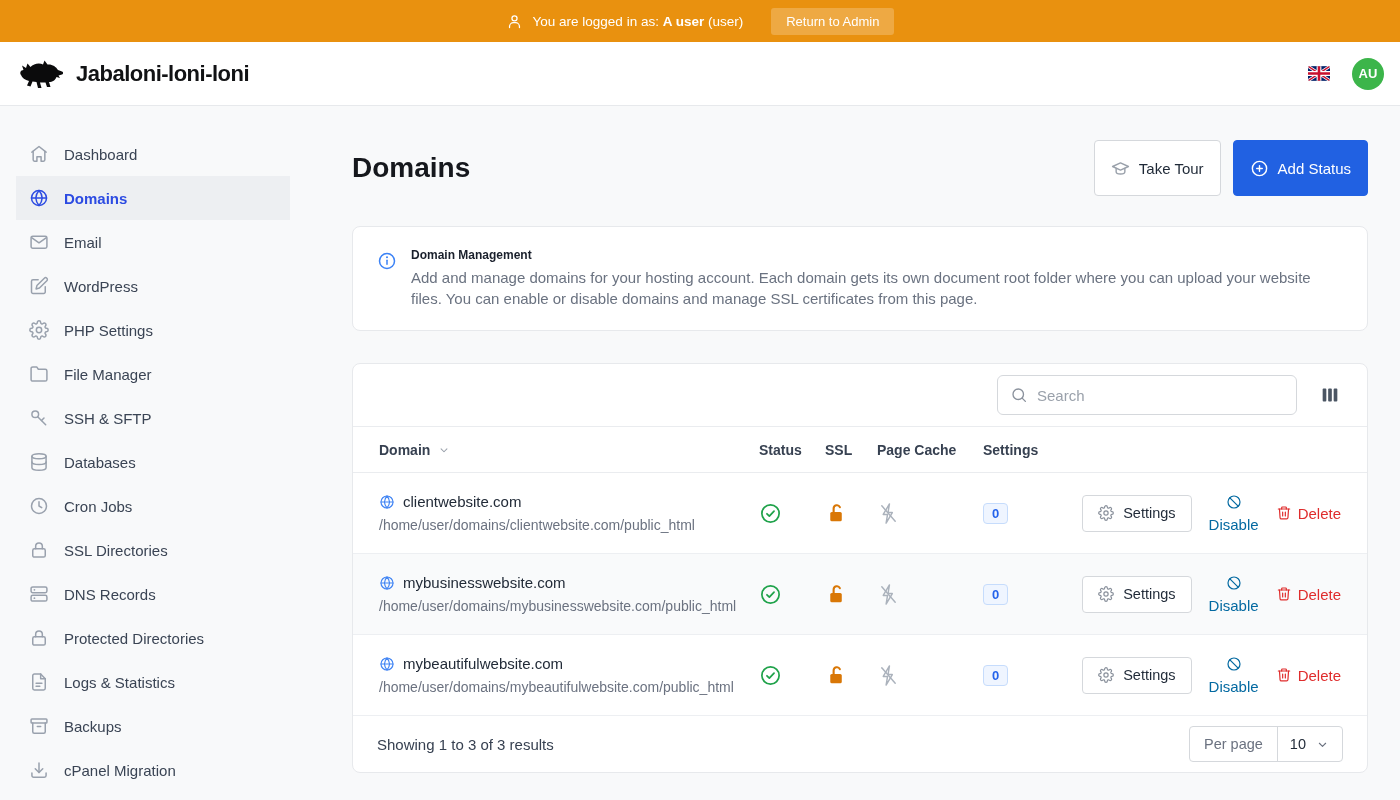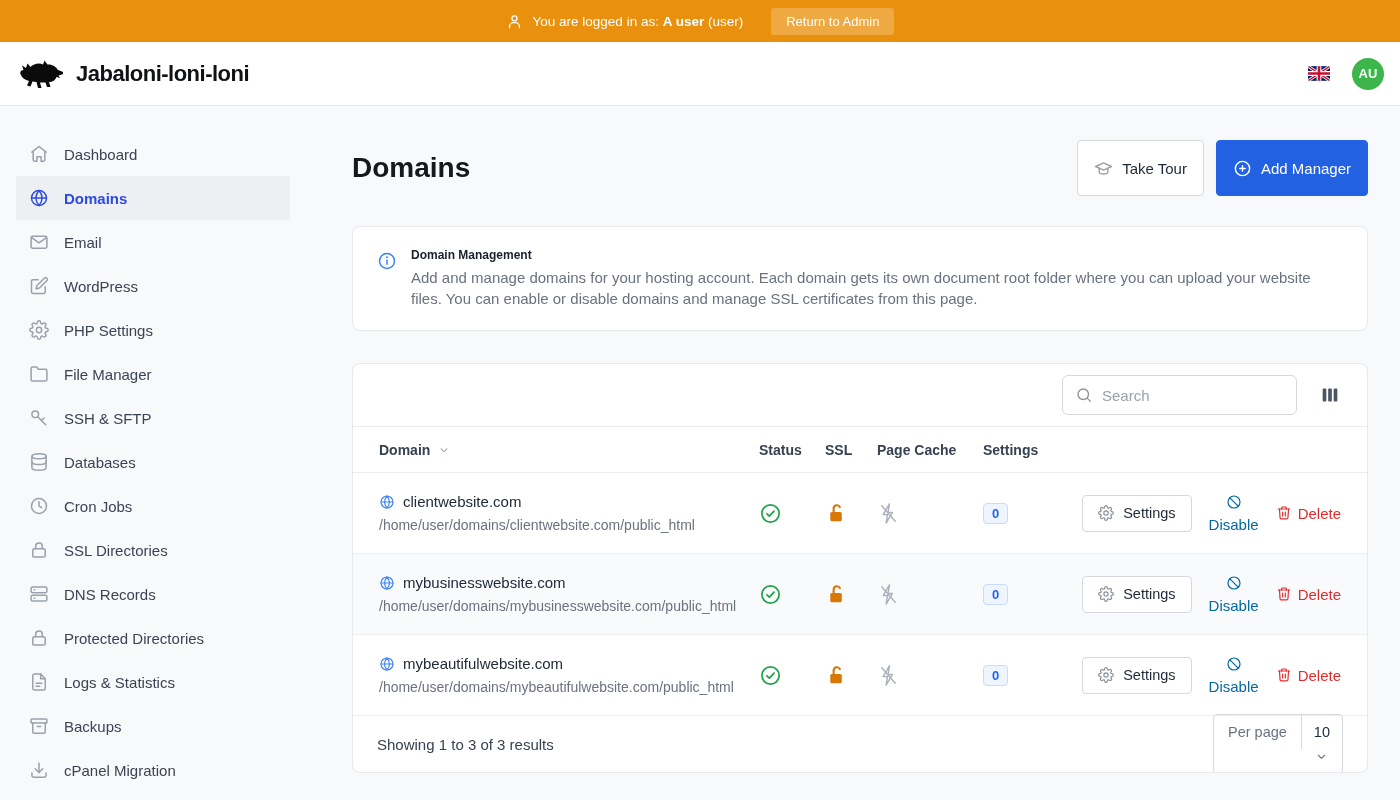--- a/index.html
+++ b/index.html
@@ -47,21 +47,21 @@
 
   
   .info-card { margin-top:30px; background:#fff; border:1px solid #E7E9EC; border-radius:8px; padding:21px 24px; display:flex; gap:14px; }
   .info-card .info-ic { color:#3B82F6; margin-top:3px; flex:0 0 auto; }
   .info-title { font-size:12px; font-weight:700; color:#1A202C; margin-bottom:6px; }
   .info-body { font-size:15px; color:#6A7280; line-height:1.38; max-width:900px; }
 
   
   .table-card { margin-top:32px; background:#fff; border:1px solid #E7E9EC; border-radius:8px; overflow:hidden; }
   .toolbar { display:flex; align-items:center; justify-content:flex-end; gap:20px; padding:11px 24px; }
-  .search-box { display:flex; align-items:center; gap:9px; width:235px; height:40px; border:1px solid #D5D8DC; border-radius:6px; padding:0 12px; background:#fff; }
+  .search-box { display:flex; align-items:center; gap:9px; width:300px; height:40px; border:1px solid #D5D8DC; border-radius:6px; padding:0 12px; background:#fff; }
   .search-box .mag { color:#8B929D; flex:0 0 auto; }
   .search-box input { border:none; outline:none; font-size:15px; color:#1F2937; width:100%; font-family:inherit; }
   .search-box input::placeholder { color:#9AA1AB; }
   .cols-btn { background:none; border:none; cursor:pointer; color:#4B5563; padding:2px; }
 
   .grid-row { display:grid; grid-template-columns:1fr 66px 52px 106px 86px 272px; align-items:center; padding:0 26px; }
   .thead { height:47px; border-top:1px solid #EAECEF; border-bottom:1px solid #EAECEF; font-size:14px; font-weight:700; color:#374151; }
   .th-domain { display:flex; align-items:center; gap:7px; cursor:pointer; }
   .th-domain .sort { color:#9AA1AB; }
 
@@ -79,21 +79,21 @@
   .settings-btn { display:flex; align-items:center; gap:9px; background:#fff; border:1px solid #D5D8DC; border-radius:4px; height:37px; padding:0 15px; font-size:14.5px; color:#1F2937; cursor:pointer; font-family:inherit;margin-left:13px; }
   .settings-btn .gear-sm { color:#8A919C; }
   .link-act { display:flex; align-items:center; gap:6px; font-size:15px; cursor:pointer; background:none; border:none; font-family:inherit; }
   .link-disable { color:#0369a1;flex-direction:column; }
   .link-delete { color:#DF2C2C; }
 
   .tfoot { display:flex; align-items:center; justify-content:space-between; padding:0 24px; height:56px; }
   .showing { font-size:15px; color:#374151; }
   .perpage { display:flex; align-items:flex-start; border:1px solid #D5D8DC; border-radius:4px; overflow:hidden; cursor:pointer; }
   .perpage .pp-label { padding:9px 14px; font-size:14.5px; color:#6B7280; border-right:1px solid #D5D8DC; }
-  .perpage .pp-val { padding:9px 12px; display:flex; align-items:center; gap:9px; font-size:14.5px; color:#1F2937;flex-direction:column; }
+  .perpage .pp-val { padding:9px 12px; display:flex; align-items:center; gap:9px; font-size:14.5px; color:#1F2937; }
   .perpage .pp-val .chev { color:#6B7280; }
 
   .bottom-divider { margin:36px -32px 0 -32px; border-top:1px solid #E7E9EC; }
 </style>
 </head>
 <body>
 
 <div class="banner">
   <span class="person">
     <svg width="17" height="17" viewBox="0 0 24 24" class="ic">
@@ -308,21 +308,21 @@
           </span>
           <span>Take Tour</span>
         </button>
         <button class="btn btn-blue">
           <span>
             <svg width="19" height="19" viewBox="0 0 24 24" class="ic">
                 <circle cx="12" cy="12" r="9"></circle>
                 <path d="M12 8.5v7M8.5 12h7"></path>
               </svg>
           </span>
-          <span>Add Manager</span>
+          <span>Add Status</span>
         </button>
       </div>
     </div>
 
     <div class="info-card">
       <span class="info-ic">
         <svg width="20" height="20" viewBox="0 0 24 24" class="ic">
             <circle cx="12" cy="12" r="9"></circle>
             <path d="M12 11v5"></path>
             <path d="M12 7.6h.01" stroke-width="2.4"></path>

